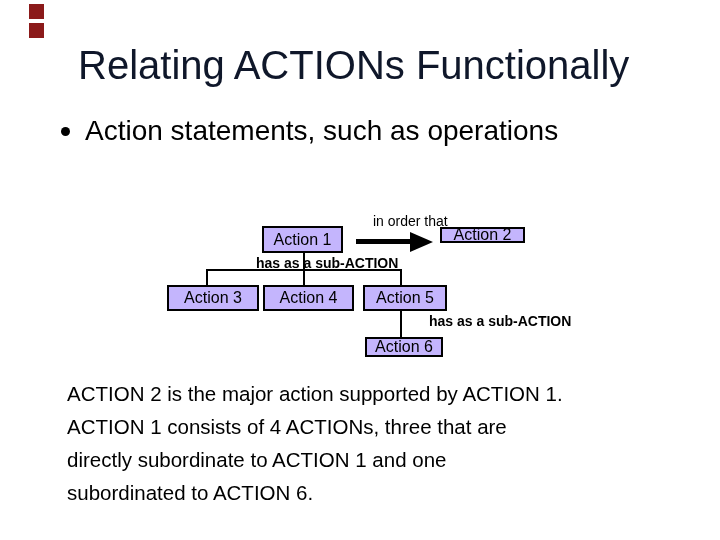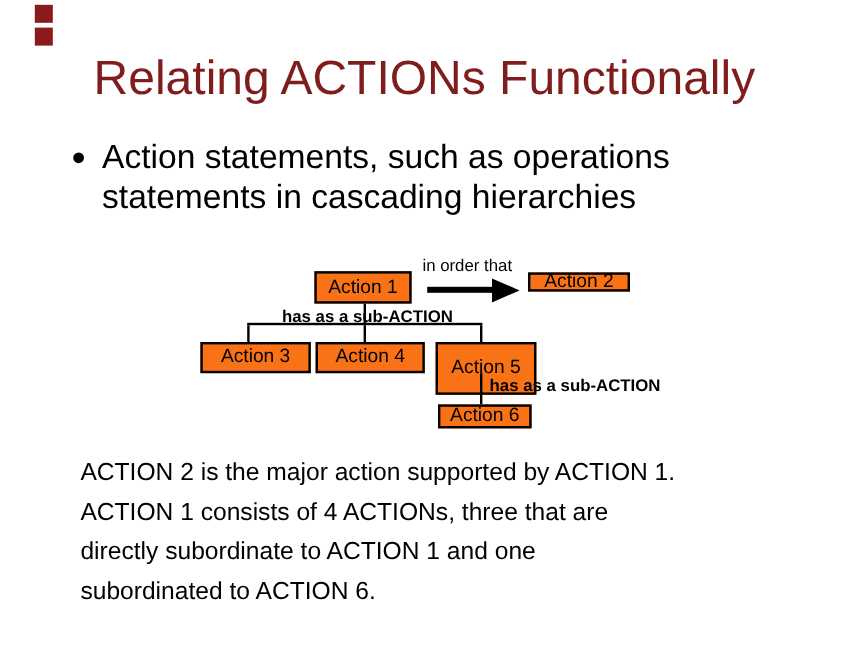--- a/index.html
+++ b/index.html
@@ -11,67 +11,67 @@
     color: #000000;
     overflow: hidden;
   }
   .decor-square { position: absolute; width: 15px; height: 15px; }
   .sq1 { left: 29px; top: 4px; }
   .sq2 { left: 29px; top: 23px; }
 
   .title {
     position: absolute; left: 78px; top: 40px;
     font-size: 40px; line-height: 50px;
-    white-space: nowrap; color: #7f1d1d;
+    white-space: nowrap; color: #0f172a;
   }
 
   .bullet-marker {
     position: absolute; left: 61px; top: 127px;
     width: 9px; height: 9px; border-radius: 50%;
     background: #000;
   }
   .bullet-text {
     position: absolute; left: 85px; top: 114px;
     font-size: 28px; line-height: 33px; white-space: nowrap;
   }
 
   
   .box {
     position: absolute;
     border: 2px solid #000;
-    background: #f97316;
+    background: #c4b5fd;
     display: flex; align-items: center; justify-content: center;
     font-size: 16px; white-space: nowrap;
     box-sizing: border-box;
   }
   .box-a1 { left: 262px; top: 226px; width: 81px; height: 27px; }
   .box-a2 { left: 440px; top: 227px; width: 85px; height: 16px; }
   .box-a3 { left: 167px; top: 285px; width: 92px; height: 26px; }
   .box-a4 { left: 263px; top: 285px; width: 91px; height: 26px; }
-  .box-a5 { left: 363px; top: 285px; width: 84px; height: 44px; }
+  .box-a5 { left: 363px; top: 285px; width: 84px; height: 26px; }
   .box-a6 { left: 365px; top: 337px; width: 78px; height: 20px; }
 
   .line { position: absolute; background: #000; }
   .l-a1-down   { left: 303px; top: 253px; width: 2px; height: 17px; }
   .l-horiz     { left: 206px; top: 269px; width: 196px; height: 2px; }
   .l-a3-down   { left: 206px; top: 271px; width: 2px; height: 14px; }
   .l-a4-down   { left: 303px; top: 271px; width: 2px; height: 14px; }
   .l-a5-down   { left: 400px; top: 271px; width: 2px; height: 14px; }
   .l-a5-a6     { left: 400px; top: 311px; width: 2px; height: 26px; }
 
   .arrow-shaft { left: 356px; top: 239px; width: 55px; height: 5px; }
   .arrow-head  {
     position: absolute; left: 410px; top: 232px;
     width: 0; height: 0;
     border-left: 23px solid #000;
     border-top: 10px solid transparent;
     border-bottom: 10px solid transparent;
   }
 
-  .lbl { position: absolute; white-space: nowrap; }
+  .lbl { position: absolute; white-space: nowrap; margin-left: 21px; }
   .lbl-order { left: 352px; top: 213px; font-size: 14px; }
   .lbl-sub-top    { left: 235px; top: 255px; font-size: 14px; font-weight: bold; }
   .lbl-sub-bottom { left: 408px; top: 313px; font-size: 14px; font-weight: bold; }
 
   .summary {
     position: absolute; left: 67px; top: 377px;
     font-size: 20.5px; line-height: 33px; white-space: nowrap;
   }
 </style>
 </head>
@@ -80,21 +80,20 @@
 <div class="slide">
 
   <div class="decor-square sq1" style="background: rgb(139, 26, 26);"></div>
   <div class="decor-square sq2" style="background: rgb(139, 26, 26);"></div>
 
   <div class="title">Relating ACTIONs Functionally</div>
 
   <div class="bullet-marker"></div>
   <div class="bullet-text">
     <div>Action statements, such as operations</div>
-    <div>statements in cascading hierarchies</div>
   </div>
 
   <div>
 
     <div class="lbl lbl-order">in order that</div>
 
     <div class="box box-a1">Action 1</div>
 
     <div class="line arrow-shaft"></div>
     <div class="arrow-head"></div>

